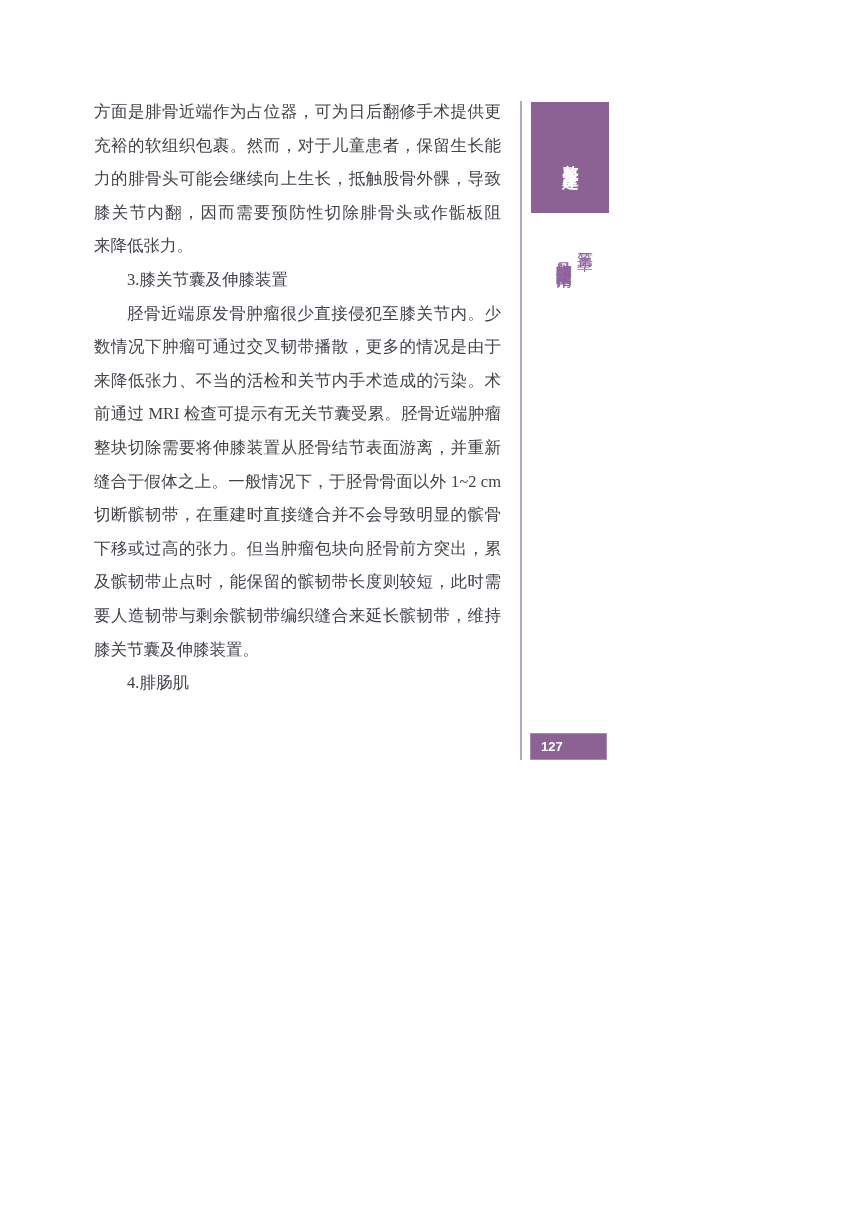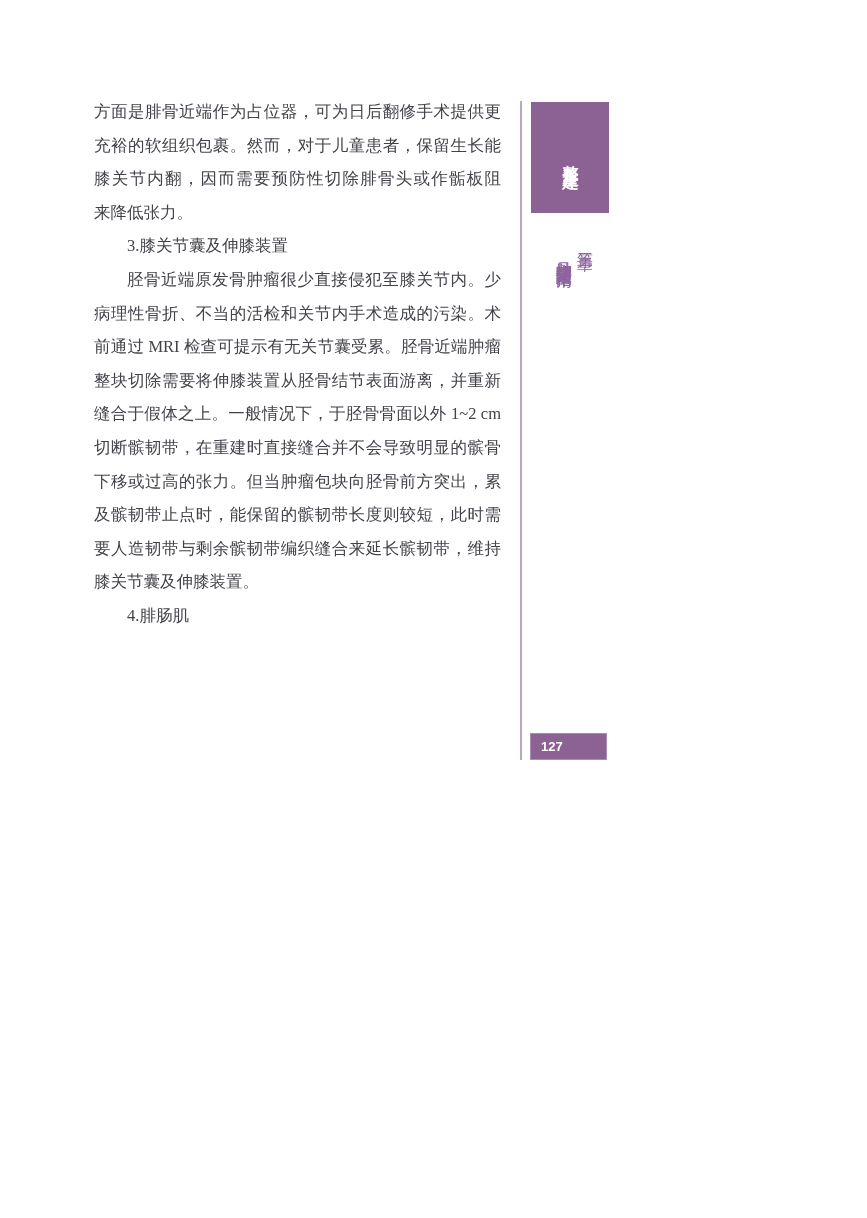--- a/index.html
+++ b/index.html
@@ -96,25 +96,27 @@
   }
 </style>
 </head>
 <body>
 
 <div class="page">
 
   <main class="text-block" id="body-lines">
       <div class="line fill">方面是腓骨近端作为占位器，可为日后翻修手术提供更</div>
       <div class="line fill">充裕的软组织包裹。然而，对于儿童患者，保留生长能</div>
+      <div class="line fill">力的腓骨头可能会继续向上生长，抵触股骨外髁，导致</div>
       <div class="line fill">膝关节内翻，因而需要预防性切除腓骨头或作骺板阻</div>
       <div class="line">来降低张力。</div>
       <div class="line indent">3.膝关节囊及伸膝装置</div>
       <div class="line fill indent">胫骨近端原发骨肿瘤很少直接侵犯至膝关节内。少</div>
-      <div class="line fill">病理性骨折、不当的活检和关节内手术造成的污染。术</div>
+      <div class="line fill">数情况下肿瘤可通过交叉韧带播散，更多的情况是由于</div>
+      <div class="line fill">来降低张力、不当的活检和关节内手术造成的污染。术</div>
       <div class="line fill">前通过 MRI 检查可提示有无关节囊受累。胫骨近端肿瘤</div>
       <div class="line fill">整块切除需要将伸膝装置从胫骨结节表面游离，并重新</div>
       <div class="line fill">缝合于假体之上。一般情况下，于胫骨骨面以外 1~2 cm</div>
       <div class="line fill">切断髌韧带，在重建时直接缝合并不会导致明显的髌骨</div>
       <div class="line fill">下移或过高的张力。但当肿瘤包块向胫骨前方突出，累</div>
       <div class="line fill">及髌韧带止点时，能保留的髌韧带长度则较短，此时需</div>
       <div class="line fill">要人造韧带与剩余髌韧带编织缝合来延长髌韧带，维持</div>
       <div class="line">膝关节囊及伸膝装置。</div>
       <div class="line indent">4.腓肠肌</div>
     </main>

